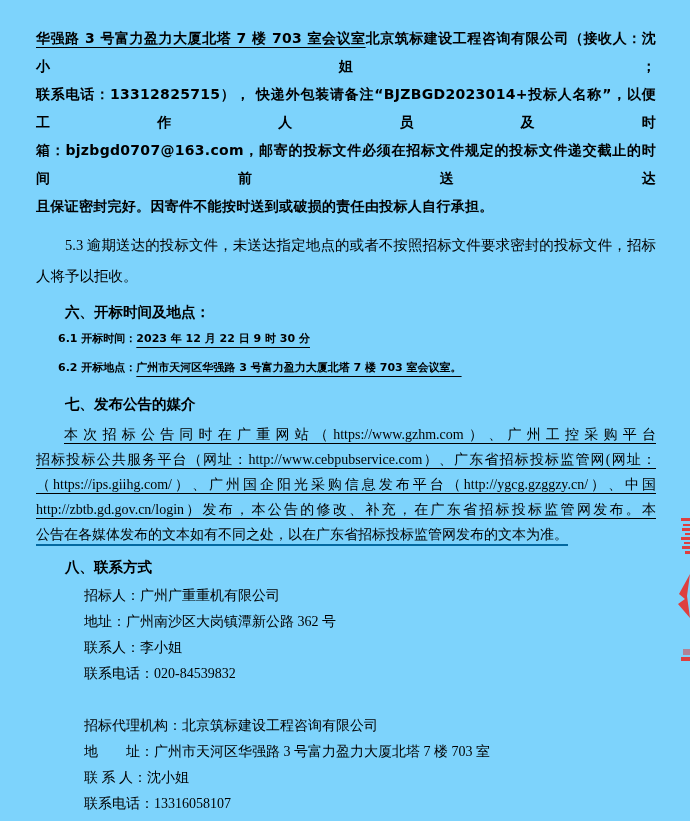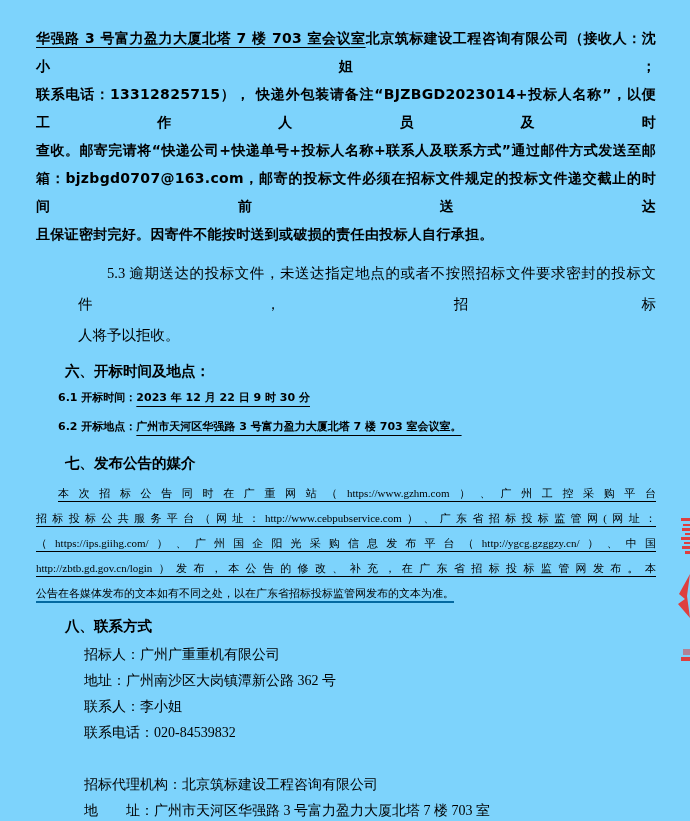--- a/index.html
+++ b/index.html
@@ -33,21 +33,20 @@
   }
   .intro-line.last { text-align-last: left; }
   .u-seg { text-decoration: underline; text-underline-offset: 4px; }
   
   .clause { margin-top: 10px; }
   .clause-line {
     font-size: 14.5px;
     line-height: 31px;
     text-align: justify;
     text-align-last: justify;
-    margin-left: 42px;
   }
   .clause-line.first { text-indent: 2em; }
   .clause-line.last { text-align-last: left; }
   
   .sec-heading {
     font-size: 14.5px;
     line-height: 24px;
     text-indent: 2em;
     margin-top: 8px;
   }
@@ -55,21 +54,21 @@
   
   .sec6-item {
     font-size: 11px;
     line-height: 29px;
     text-indent: 2em;
   }
   .sec6-item .u-seg { text-underline-offset: 5px; }
   
   .pub-para { margin-top: 6px; }
   .pub-line {
-    font-size: 11px;
+    font-size: 14px;
     line-height: 25px;
     text-align: justify;
     text-align-last: justify;
     text-decoration: underline;
     text-underline-offset: 4px;
     font-family: Liberation Serif, serif;
   }
   .pub-line.first { text-indent: 2em; }
   .pub-line.last { text-align-last: left; text-decoration: none; }
   .pub-line.last .thick-u {
@@ -93,21 +92,20 @@
 </style>
 </head>
 <body style="background: rgb(255, 255, 255); color: rgb(0, 0, 0);">
 
 <div class="page">
   <div class="content">
 
     <div>
       <div class="intro-line bold-sans"><span class="u-seg">华强路 3 号富力盈力大厦北塔 7 楼 703 室会议室</span><span>北京筑标建设工程咨询有限公司（接收人：沈小姐；</span></div>
       <div class="intro-line bold-sans">联系电话：13312825715）， 快递外包装请备注“BJZBGD2023014+投标人名称”，以便工作人员及时</div>
-      <div class="intro-line bold-sans">查收。邮寄完请将“快递公司+快递单号+投标人名称+联系人及联系方式”通过邮件方式发送至邮</div>
       <div class="intro-line bold-sans">箱：bjzbgd0707@163.com，邮寄的投标文件必须在招标文件规定的投标文件递交截止的时间前送达</div>
       <div class="intro-line bold-sans last">且保证密封完好。因寄件不能按时送到或破损的责任由投标人自行承担。</div>
     </div>
 
     <div class="clause">
       <div class="clause-line first">5.3 逾期送达的投标文件，未送达指定地点的或者不按照招标文件要求密封的投标文件，招标</div>
       <div class="clause-line last">人将予以拒收。</div>
     </div>
 
     <div class="sec-heading bold-sans">六、开标时间及地点：</div>

